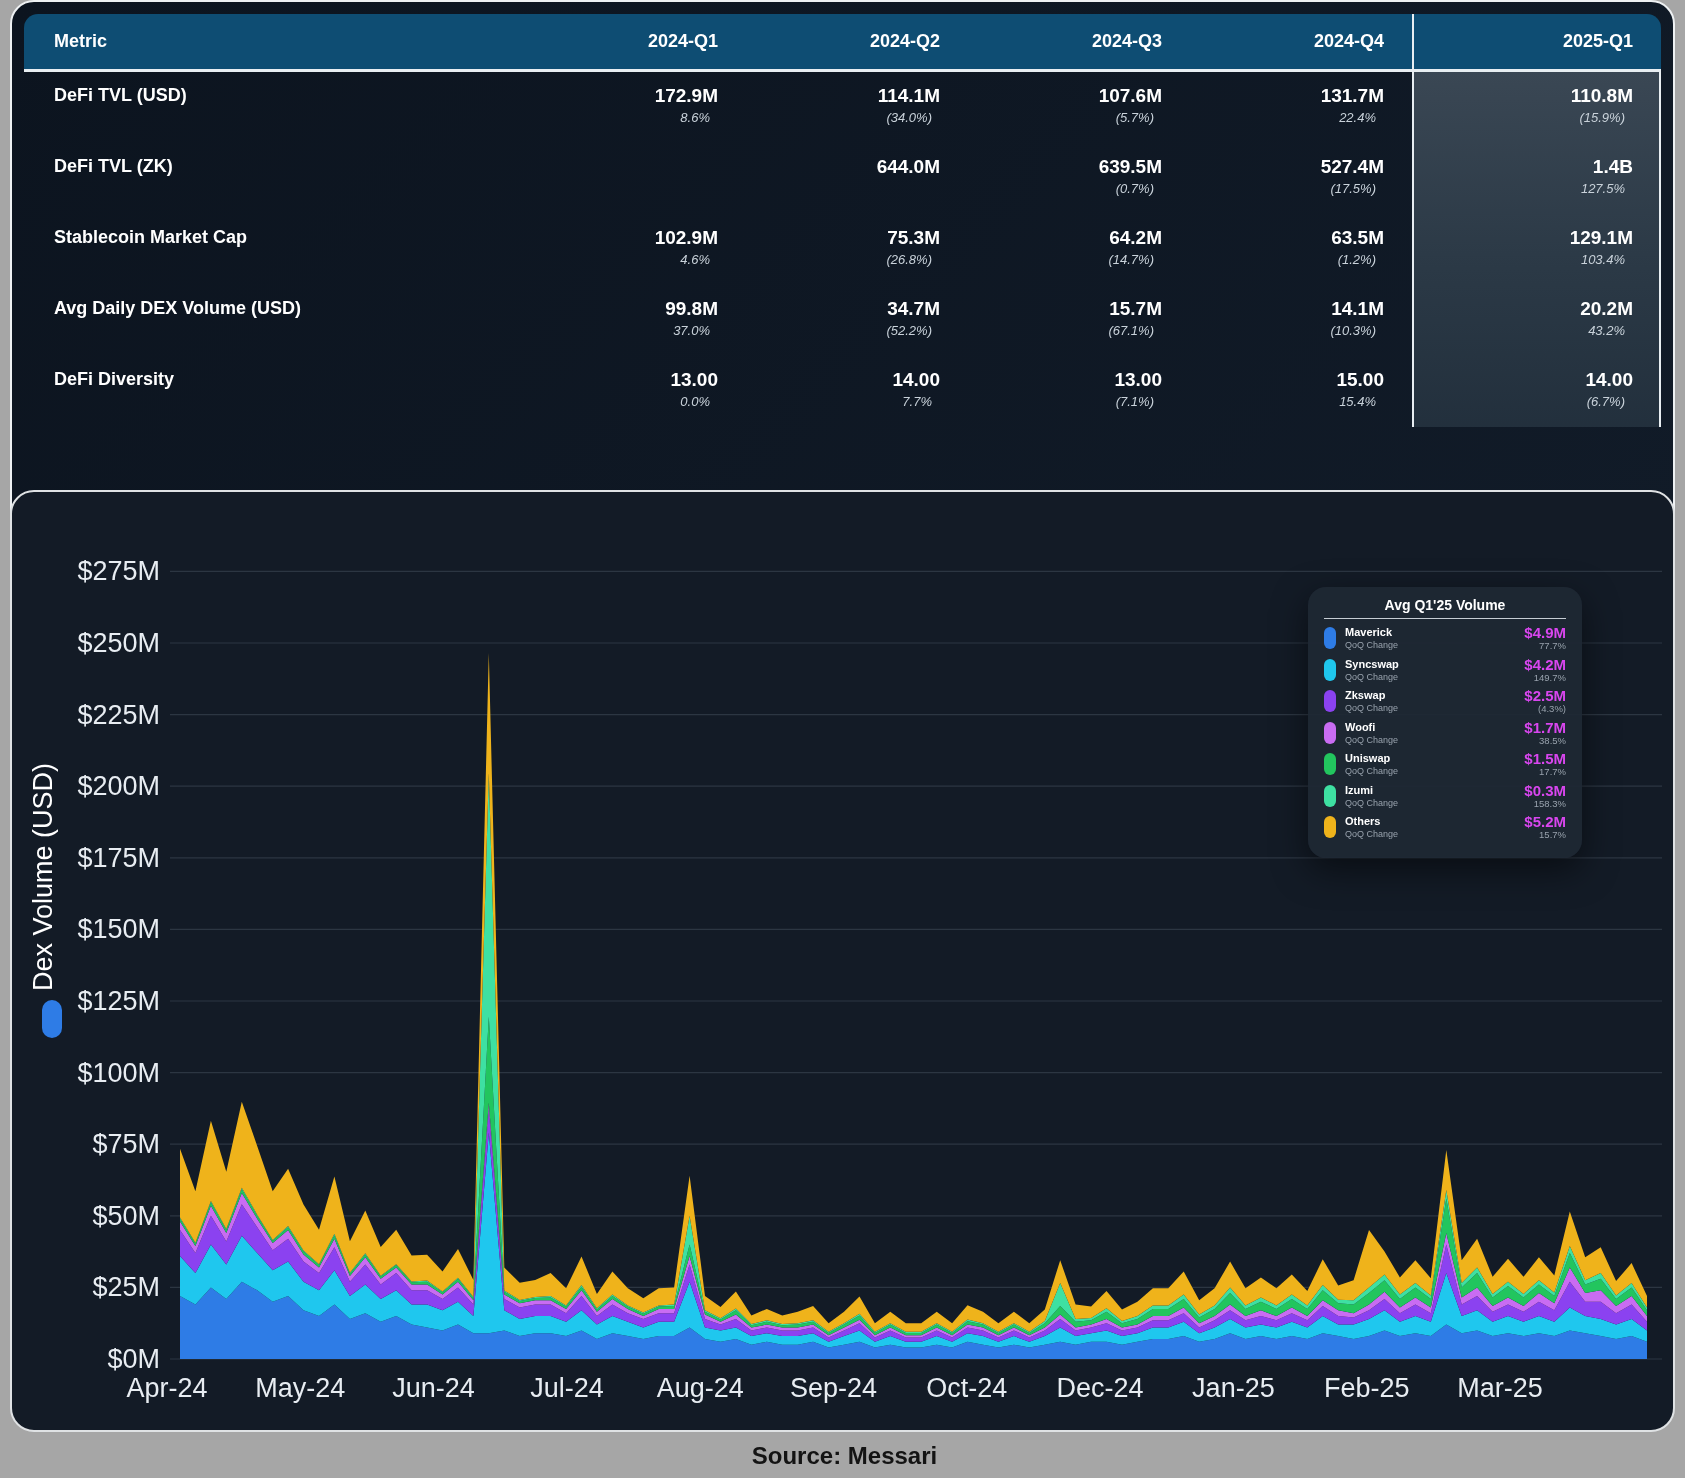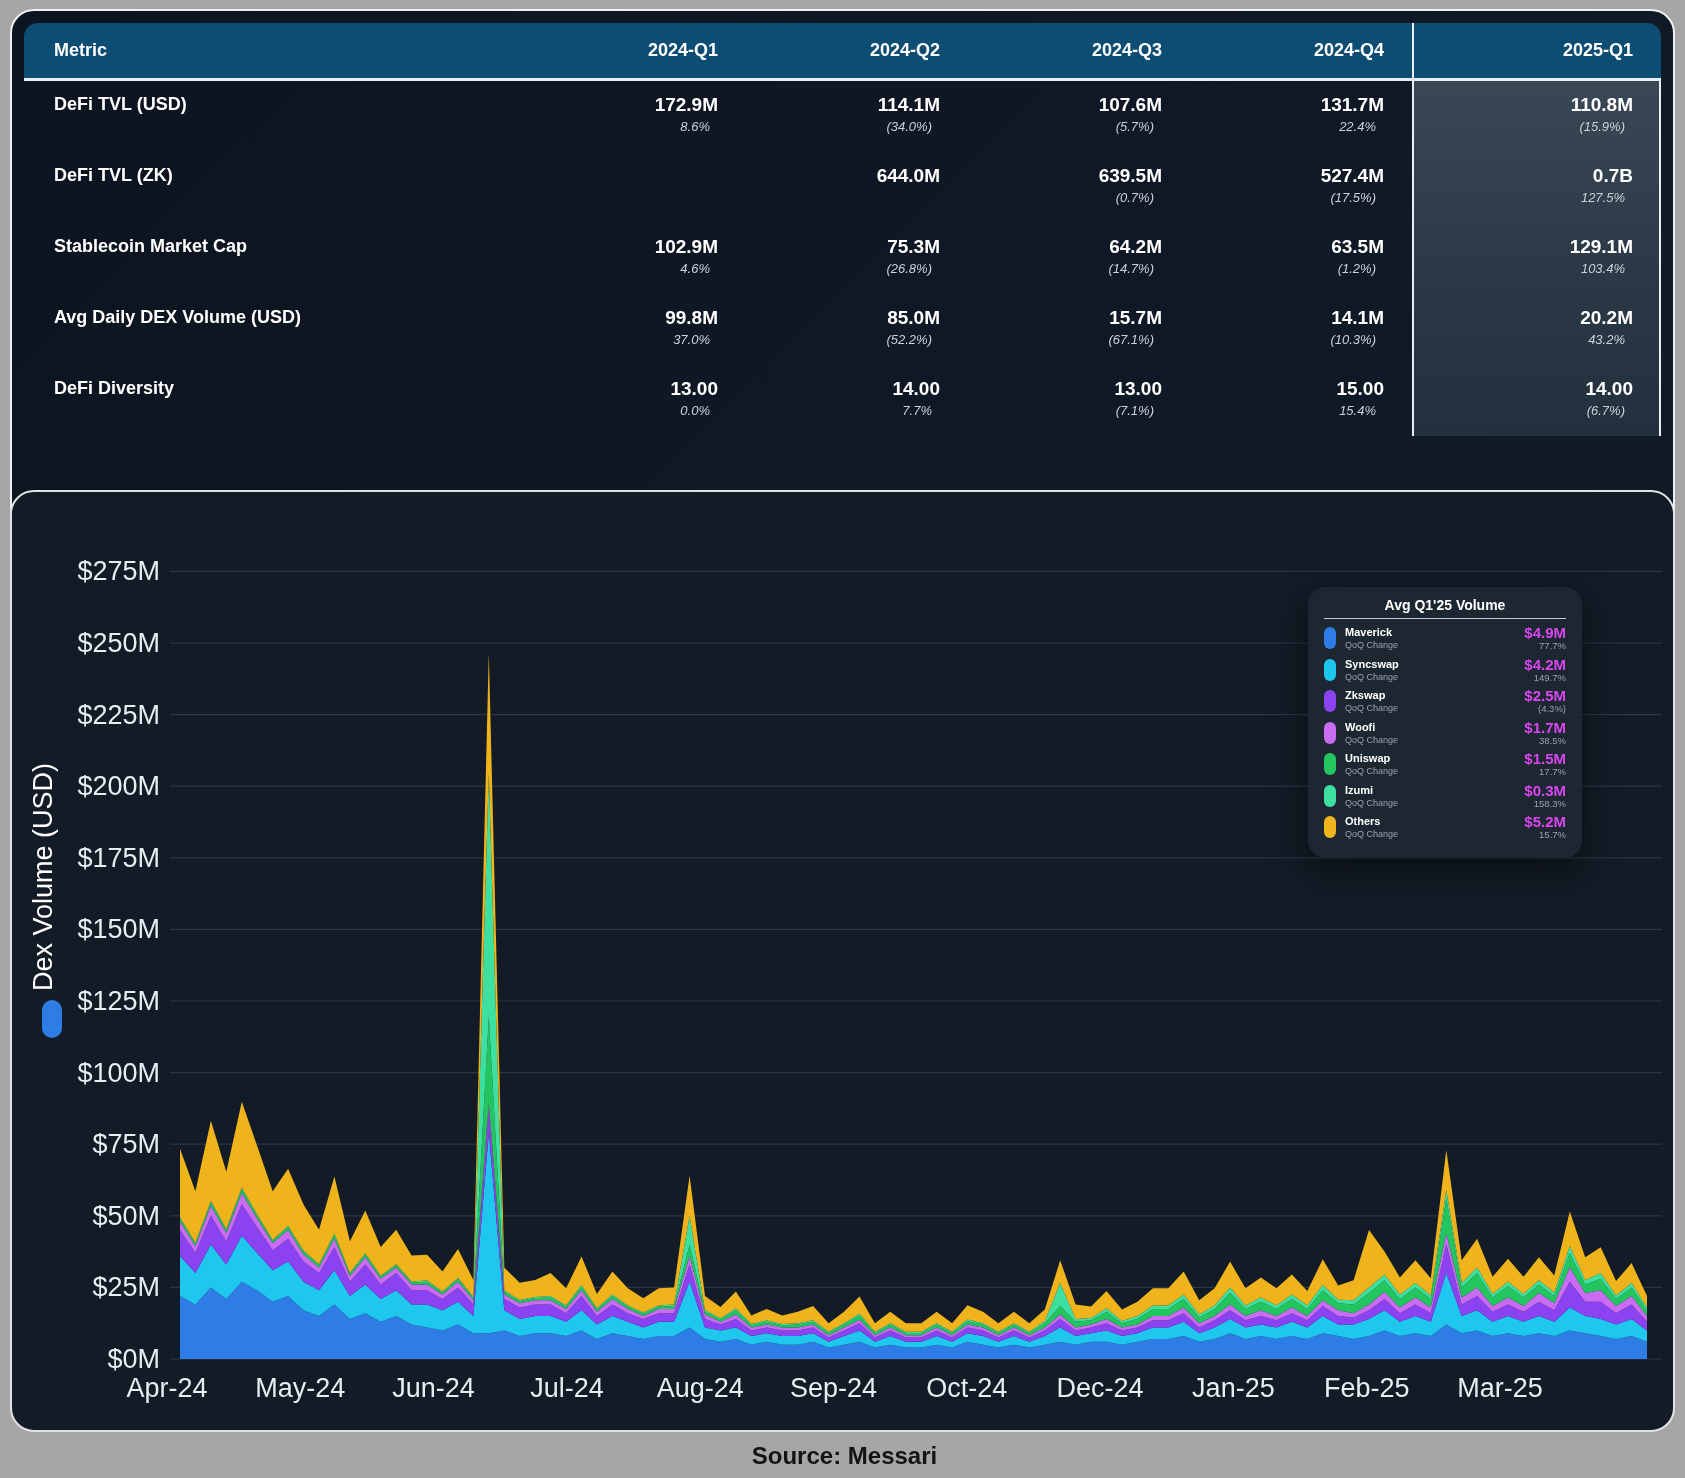--- a/index.html
+++ b/index.html
@@ -1,21 +1,21 @@
 <!DOCTYPE html>
 <html><head>
 <meta charset="utf-8">
 <style>
   * { margin:0; padding:0; box-sizing:border-box; }
   html,body { width:1685px; height:1478px; overflow:hidden; background:#a6a6a6;
               font-family:"Liberation Sans", sans-serif; }
   .panel { position:absolute; left:10px; width:1665px; border:2px solid #eef1f3;
            border-radius:24px; overflow:hidden; }
   
-  #table-panel { top:9px; height:549px; background:linear-gradient(135deg,#0c141f,#111b28);
+  #table-panel { top:0; height:549px; background:linear-gradient(135deg,#0c141f,#111b28);
                  padding:12px; }
   .thead { display:grid; grid-template-columns:500px 222px 222px 222px 222px 1fr;
            background:#0e4d73; border-radius:14px 14px 0 0; height:58px;
            align-items:center; border-bottom:3px solid #e8eef2; }
   .thead .hcell { color:#fff; font-weight:bold; font-size:18px; text-align:right;
                   padding-right:28px; }
   .thead .hcell.first { text-align:left; padding-left:30px; }
   .thead .hcell.hl { border-left:2px solid #e8eef2; height:100%; display:flex;
                      align-items:center; justify-content:flex-end; }
   .tbody { position:relative; height:355px; }
@@ -101,21 +101,21 @@
         </div>
         <div class="cell">
           <div class="val">639.5M</div>
           <div class="chg">(0.7%)</div>
         </div>
         <div class="cell">
           <div class="val">527.4M</div>
           <div class="chg">(17.5%)</div>
         </div>
         <div class="cell">
-          <div class="val">0.7B</div>
+          <div class="val">1.4B</div>
           <div class="chg">127.5%</div>
         </div>
       </div>
       <div class="trow">
         <div class="metric">Stablecoin Market Cap</div>
         <div class="cell">
           <div class="val">102.9M</div>
           <div class="chg">4.6%</div>
         </div>
         <div class="cell">
@@ -135,21 +135,21 @@
           <div class="chg">103.4%</div>
         </div>
       </div>
       <div class="trow">
         <div class="metric">Avg Daily DEX Volume (USD)</div>
         <div class="cell">
           <div class="val">99.8M</div>
           <div class="chg">37.0%</div>
         </div>
         <div class="cell">
-          <div class="val">85.0M</div>
+          <div class="val">34.7M</div>
           <div class="chg">(52.2%)</div>
         </div>
         <div class="cell">
           <div class="val">15.7M</div>
           <div class="chg">(67.1%)</div>
         </div>
         <div class="cell">
           <div class="val">14.1M</div>
           <div class="chg">(10.3%)</div>
         </div>

